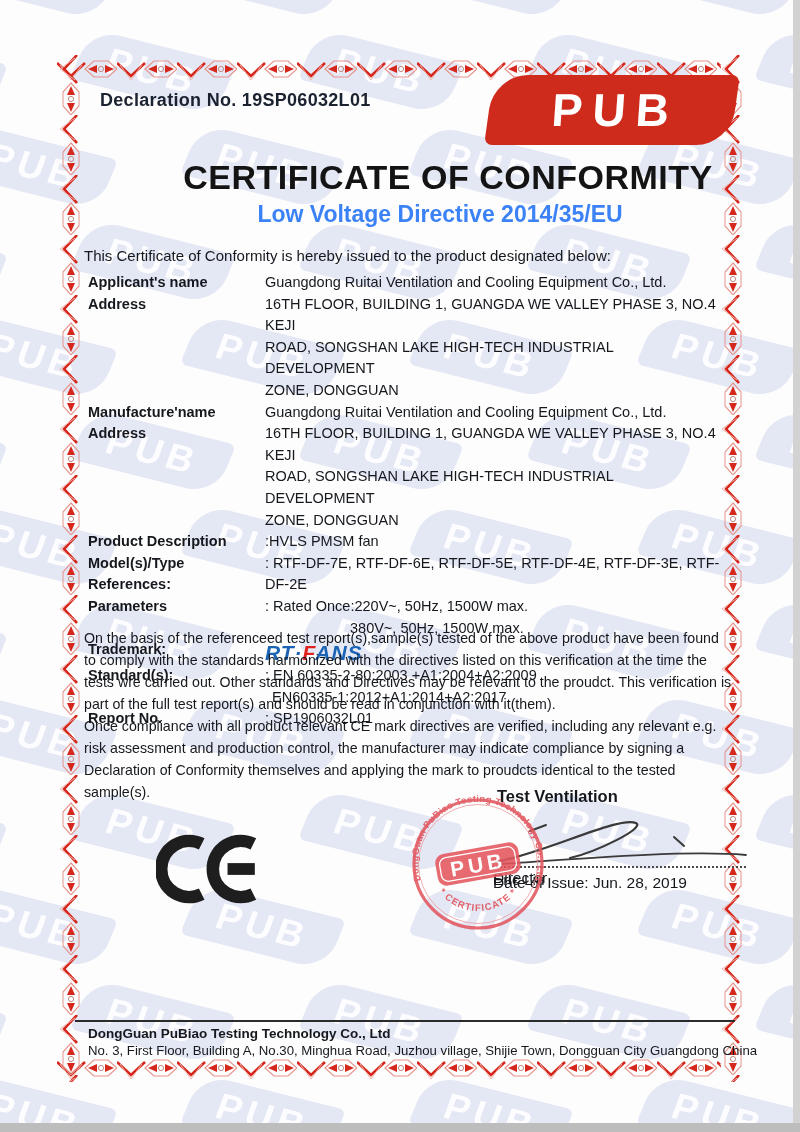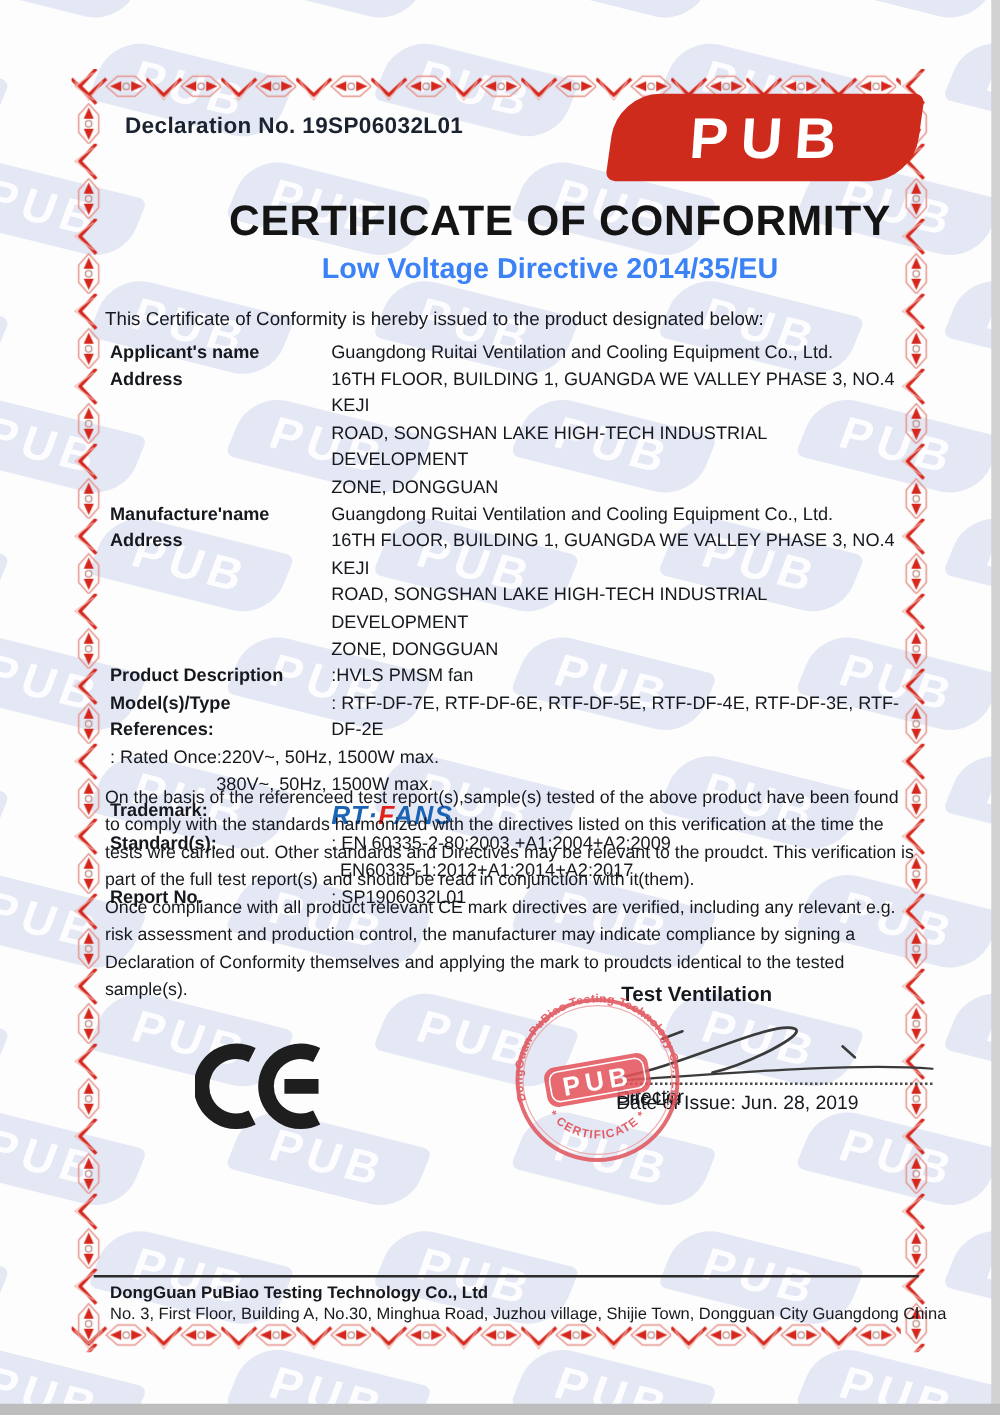--- a/index.html
+++ b/index.html
@@ -310,20 +310,21 @@
           <div>:HVLS PMSM fan</div>
         </div>
     </div>
     <div class="frow">
       <div class="flabel">Model(s)/Type References:</div>
       <div class="fvalue">
           <div>: RTF-DF-7E, RTF-DF-6E, RTF-DF-5E, RTF-DF-4E, RTF-DF-3E, RTF-DF-2E</div>
         </div>
     </div>
     <div class="frow">
+      <div class="flabel">Parameters</div>
       <div class="fvalue">
         <div>: Rated Once:220V~, 50Hz, 1500W max.</div>
         <div class="indent-params">380V~, 50Hz, 1500W max.</div>
       </div>
     </div>
     <div class="frow">
       <div class="flabel">Trademark:</div>
       <div class="fvalue">
         <div class="tm-line"><span class="tm-blue">RT·</span><span class="tm-red">F</span><span class="tm-blue">ANS</span></div>
       </div>

